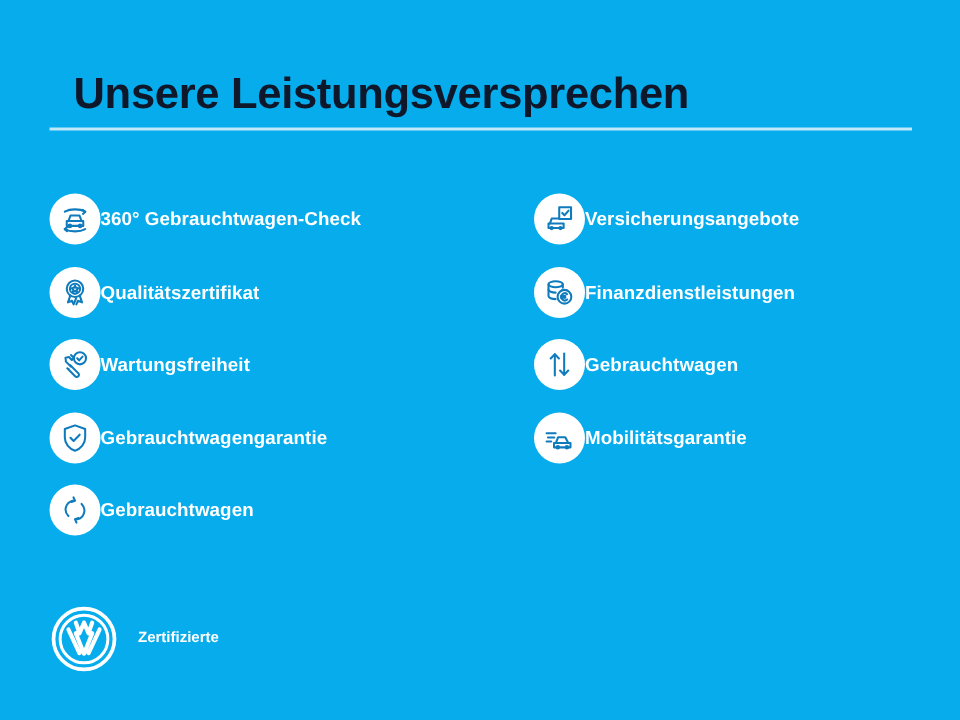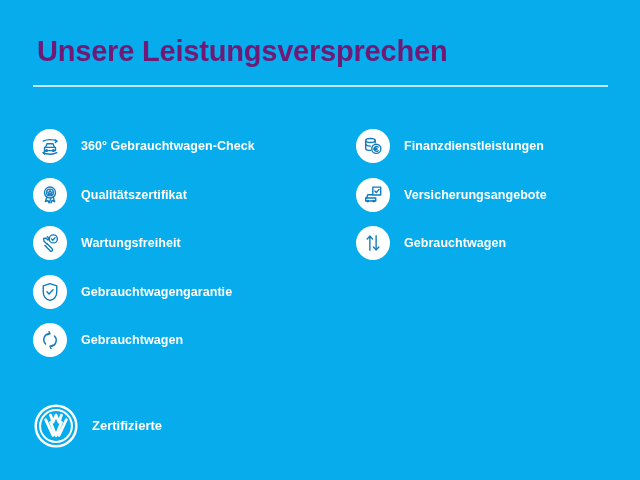--- a/index.html
+++ b/index.html
@@ -23,25 +23,25 @@
   }
 
   
   #header {
     position: absolute;
     left: 33px;
     top: 30px;
     width: 575px;
   }
   #poster-title {
-    margin: 4px;
+    margin: 16px;
     font-size: 29px;
     line-height: 34px;
     font-weight: 700;
-    color: #701a75;
+    color: #0f172a;
     letter-spacing: -0.2px;
     white-space: nowrap;
   }
   #title-divider {
     position: absolute;
     left: 33px;
     top: 85px;
     width: 575px;
     height: 2px;
     background: #cfeefb;
@@ -90,21 +90,20 @@
     stroke-linecap: round;
     stroke-linejoin: round;
     fill: none;
   }
   .benefit-icon svg .solid {
     fill: #0f7bbd;
     stroke: none;
   }
 
   .benefit-label {
-    margin-left: 14px;
     font-size: 12.5px;
     font-weight: 700;
     color: #ffffff;
     letter-spacing: 0.05px;
     white-space: nowrap;
   }
 
   
   #brand-lockup {
     position: absolute;
@@ -114,21 +113,21 @@
     align-items: center;
   }
   #vw-logo {
     width: 46px;
     height: 46px;
     flex: 0 0 auto;
   }
   #vw-logo svg { display: block; }
   #brand-text {
     margin-left: 13px;
-    font-size: 13px;
+    font-size: 10px;
     font-weight: 700;
     line-height: 16px;
     color: #ffffff;
     white-space: nowrap;
   }
 </style>
 </head>
 <body>
 
 <div id="poster">
@@ -206,59 +205,73 @@
         <span class="benefit-label">Gebrauchtwagen</span>
       </div>
 
     </div>
 
     <div class="benefit-column" id="column-right">
 
       <div class="benefit-row">
         <span class="benefit-icon">
           <svg viewBox="0 0 24 24">
+            <path d="M4 15.3h11v3.3H4z"></path>
+            <path d="M5 15.3l1.3-3.6h5.2"></path>
+            <circle cx="6.3" cy="18.6" r="0.8"></circle>
+            <circle cx="12.7" cy="18.6" r="0.8"></circle>
+            <path d="M11.8 3.4h8.6v8.6h-8.6z"></path>
+            <path d="M14 7.6l1.6 1.7 3-3.4"></path>
+          </svg>
+        </span>
+        <span class="benefit-label">Versicherungsangebote</span>
+      </div>
+
+      <div class="benefit-row">
+        <span class="benefit-icon">
+          <svg viewBox="0 0 24 24">
             <ellipse cx="9.2" cy="6" rx="5.2" ry="2.2"></ellipse>
             <path d="M4 6v8.6c0 1.2 2.3 2.2 5.2 2.2"></path>
             <path d="M14.4 6v2.6"></path>
             <path d="M4 9.9c0 1.2 2.3 2.2 5.2 2.2"></path>
             <circle cx="15.6" cy="15.1" r="5"></circle>
             <path d="M17.6 13.2a2.6 2.6 0 1 0 0 3.9"></path>
             <path d="M13.3 14.5h3"></path>
             <path d="M13.3 15.8h3"></path>
           </svg>
         </span>
         <span class="benefit-label">Finanzdienstleistungen</span>
       </div>
 
       <div class="benefit-row">
         <span class="benefit-icon">
           <svg viewBox="0 0 24 24">
-            <path d="M4 15.3h11v3.3H4z"></path>
-            <path d="M5 15.3l1.3-3.6h5.2"></path>
-            <circle cx="6.3" cy="18.6" r="0.8"></circle>
-            <circle cx="12.7" cy="18.6" r="0.8"></circle>
-            <path d="M11.8 3.4h8.6v8.6h-8.6z"></path>
-            <path d="M14 7.6l1.6 1.7 3-3.4"></path>
-          </svg>
-        </span>
-        <span class="benefit-label">Versicherungsangebote</span>
-      </div>
-
-      <div class="benefit-row">
-        <span class="benefit-icon">
-          <svg viewBox="0 0 24 24">
             <path d="M8.6 20V4.6"></path>
             <path d="M5.6 7.6l3-3 3 3"></path>
             <path d="M15.4 4v15.4"></path>
             <path d="M12.4 16.4l3 3 3-3"></path>
           </svg>
         </span>
         <span class="benefit-label">Gebrauchtwagen</span>
       </div>
 
+      <div class="benefit-row">
+        <span class="benefit-icon">
+          <svg viewBox="0 0 24 24">
+            <path d="M8 15.6h12v3.2H8z"></path>
+            <path d="M9.4 15.6l1.6-4.2h5.2l2.2 4.2"></path>
+            <circle cx="10.8" cy="18.8" r="0.9"></circle>
+            <circle cx="17.4" cy="18.8" r="0.9"></circle>
+            <path d="M2.6 8.6h6.6"></path>
+            <path d="M3.6 11.6h4.6"></path>
+            <path d="M2.6 14.6h3.4"></path>
+          </svg>
+        </span>
+        <span class="benefit-label">Mobilitätsgarantie</span>
+      </div>
 
 
     </div>
   </div>
 
   <div id="brand-lockup">
     <span id="vw-logo">
       <svg viewBox="0 0 48 48" width="46" height="46">
         <circle cx="24" cy="24" r="21.2" fill="none" stroke="#ffffff" stroke-width="2.6"></circle>
         <circle cx="24" cy="24" r="16.6" fill="none" stroke="#ffffff" stroke-width="2.1"></circle>

